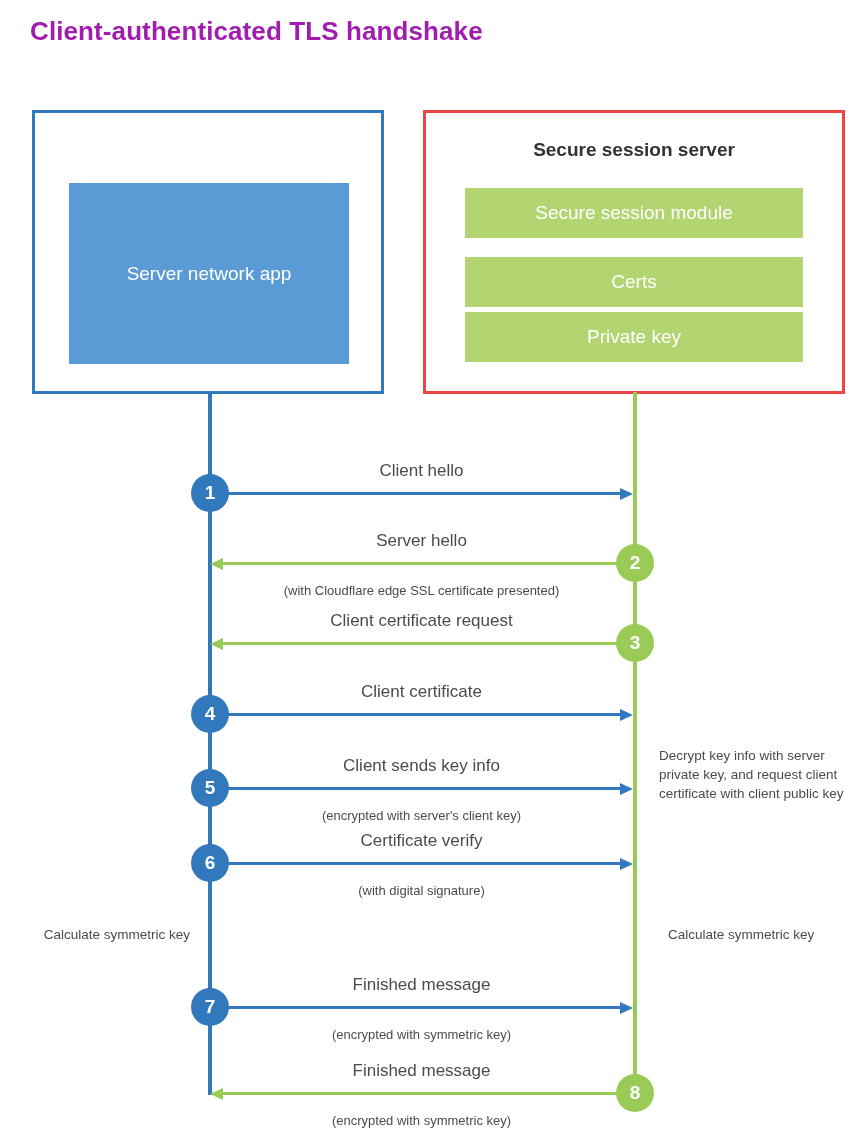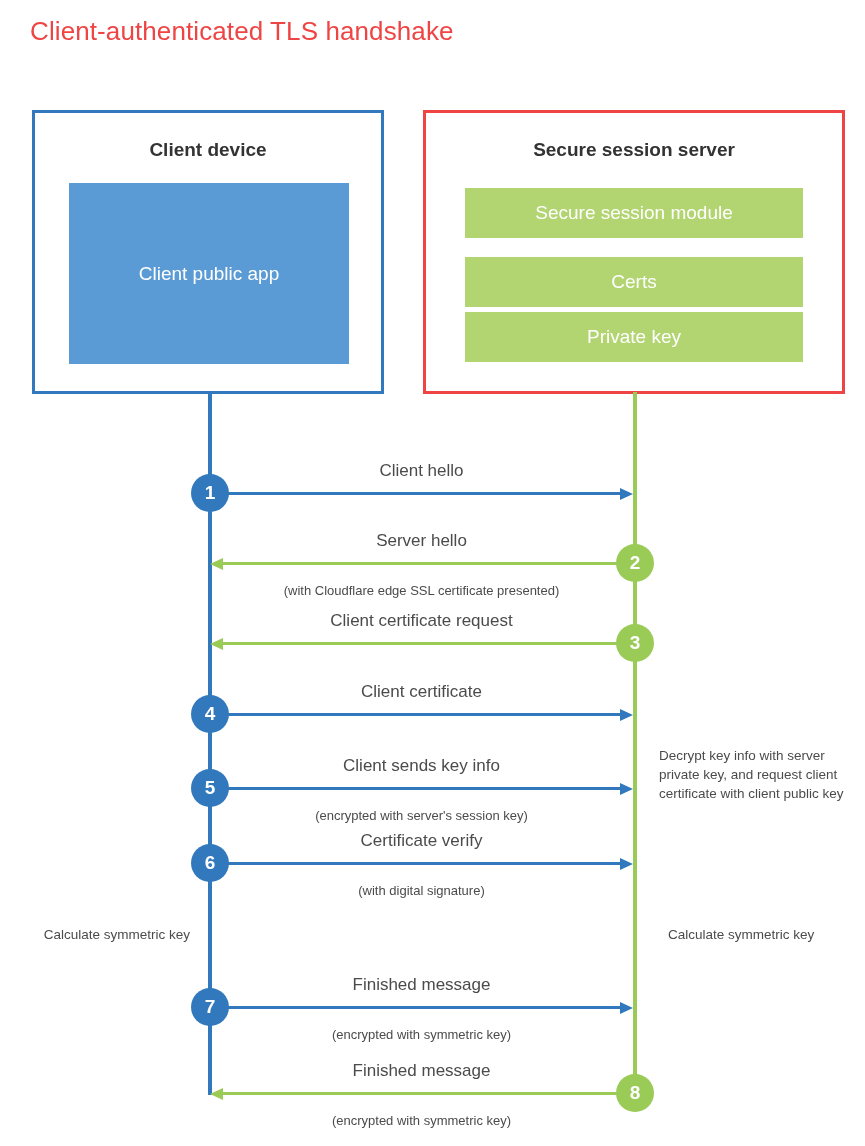--- a/index.html
+++ b/index.html
@@ -14,22 +14,22 @@
     font-family: "Liberation Sans", "DejaVu Sans", sans-serif;
     overflow: hidden;
   }
 
   
   #page-title {
     position: absolute;
     left: 30px;
     top: 16px;
     font-size: 26px;
-    font-weight: 400;
-    color: #ef4444;
+    font-weight: 700;
+    color: #a21caf;
     letter-spacing: 0.1px;
     white-space: nowrap;
   }
 
   
   .party-box {
     position: absolute;
     background: #ffffff;
     box-sizing: border-box;
   }
@@ -210,23 +210,22 @@
     width: 190px;
     text-align: left;
   }
 </style>
 </head>
 <body>
 
 <div id="page-title">Client-authenticated TLS handshake</div>
 
 <div class="party-box" id="client-box">
-  <div class="party-title">Client device</div>
   <div id="client-app-block">
-    <div id="client-app-label">Client public app</div>
+    <div id="client-app-label">Server network app</div>
   </div>
 </div>
 
 <div class="party-box" id="server-box">
   <div class="party-title">Secure session server</div>
   <div class="server-bar" id="server-bar-0">
     <span class="server-bar-label">Secure session module</span>
   </div>
   <div class="server-bar" id="server-bar-1">
     <span class="server-bar-label">Certs</span>
@@ -266,21 +265,21 @@
   <div class="arrow-head right blue" style="left:620px"></div>
   <div class="step-circle blue">4</div>
   <div class="step-label">Client certificate</div>
 </div>
 
 <div class="step" style="top:788px">
   <div class="arrow-line blue" style="left:210px; width:410px; top:-1.5px"></div>
   <div class="arrow-head right blue" style="left:620px"></div>
   <div class="step-circle blue">5</div>
   <div class="step-label">Client sends key info</div>
-  <div class="step-sublabel">(encrypted with server's session key)</div>
+  <div class="step-sublabel">(encrypted with server's client key)</div>
 </div>
 
 <div class="step" style="top:863px">
   <div class="arrow-line blue" style="left:210px; width:410px; top:-1.5px"></div>
   <div class="arrow-head right blue" style="left:620px"></div>
   <div class="step-circle blue">6</div>
   <div class="step-label">Certificate verify</div>
   <div class="step-sublabel">(with digital signature)</div>
 </div>
 

